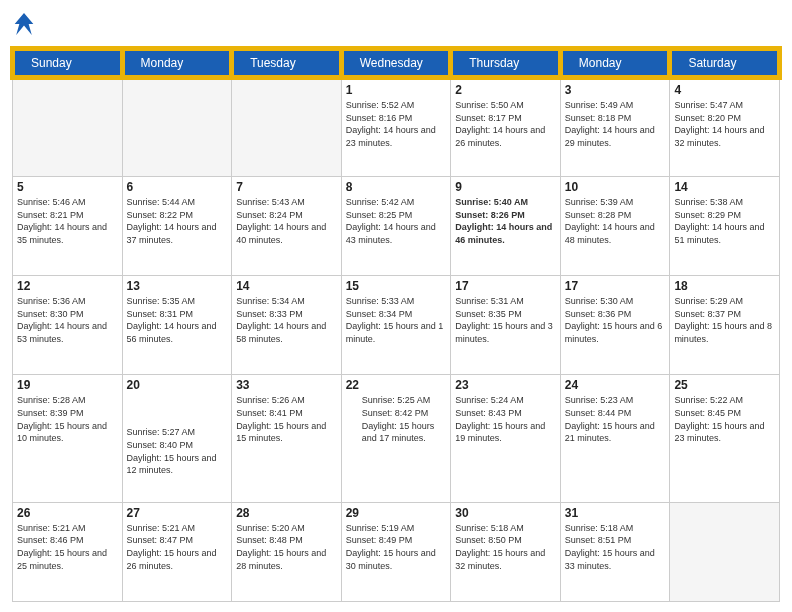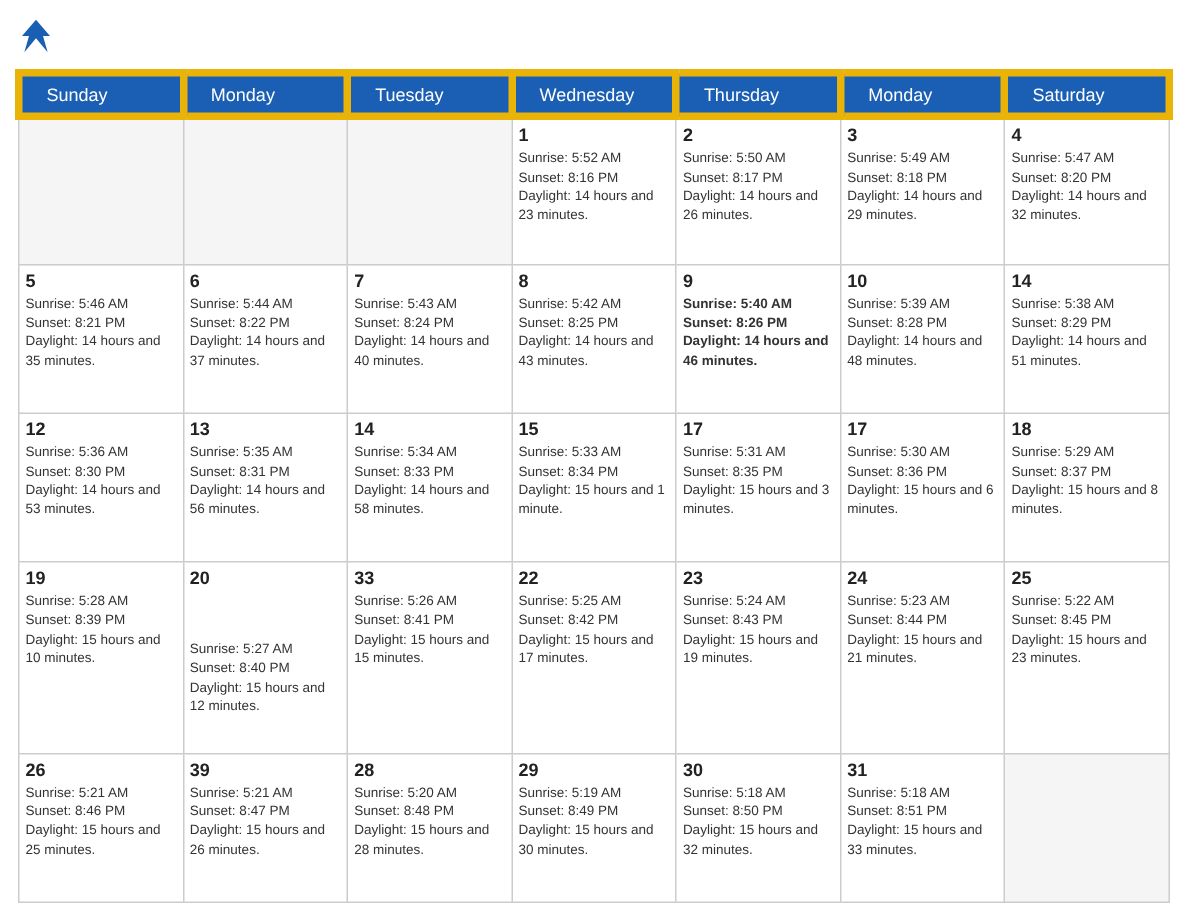--- a/index.html
+++ b/index.html
@@ -261,21 +261,21 @@
 Daylight: 15 hours and 12 minutes.</div>
           </td>
           <td>
             <span class="day-number">33</span>
             <div class="day-info" style="white-space: pre-line;">Sunrise: 5:26 AM
 Sunset: 8:41 PM
 Daylight: 15 hours and 15 minutes.</div>
           </td>
           <td>
             <span class="day-number">22</span>
-            <div class="day-info" style="white-space: pre-line;">Sunrise: 5:25 AM
+            <div class="day-info" style="white-space: pre-line; margin-left: 16px;">Sunrise: 5:25 AM
 Sunset: 8:42 PM
 Daylight: 15 hours and 17 minutes.</div>
           </td>
           <td>
             <span class="day-number">23</span>
             <div class="day-info" style="white-space: pre-line;">Sunrise: 5:24 AM
 Sunset: 8:43 PM
 Daylight: 15 hours and 19 minutes.</div>
           </td>
           <td>
@@ -292,21 +292,21 @@
           </td>
         </tr>
         <tr>
           <td>
             <span class="day-number">26</span>
             <div class="day-info" style="white-space: pre-line;">Sunrise: 5:21 AM
 Sunset: 8:46 PM
 Daylight: 15 hours and 25 minutes.</div>
           </td>
           <td>
-            <span class="day-number">39</span>
+            <span class="day-number">27</span>
             <div class="day-info" style="white-space: pre-line;">Sunrise: 5:21 AM
 Sunset: 8:47 PM
 Daylight: 15 hours and 26 minutes.</div>
           </td>
           <td>
             <span class="day-number">28</span>
             <div class="day-info" style="white-space: pre-line;">Sunrise: 5:20 AM
 Sunset: 8:48 PM
 Daylight: 15 hours and 28 minutes.</div>
           </td>

